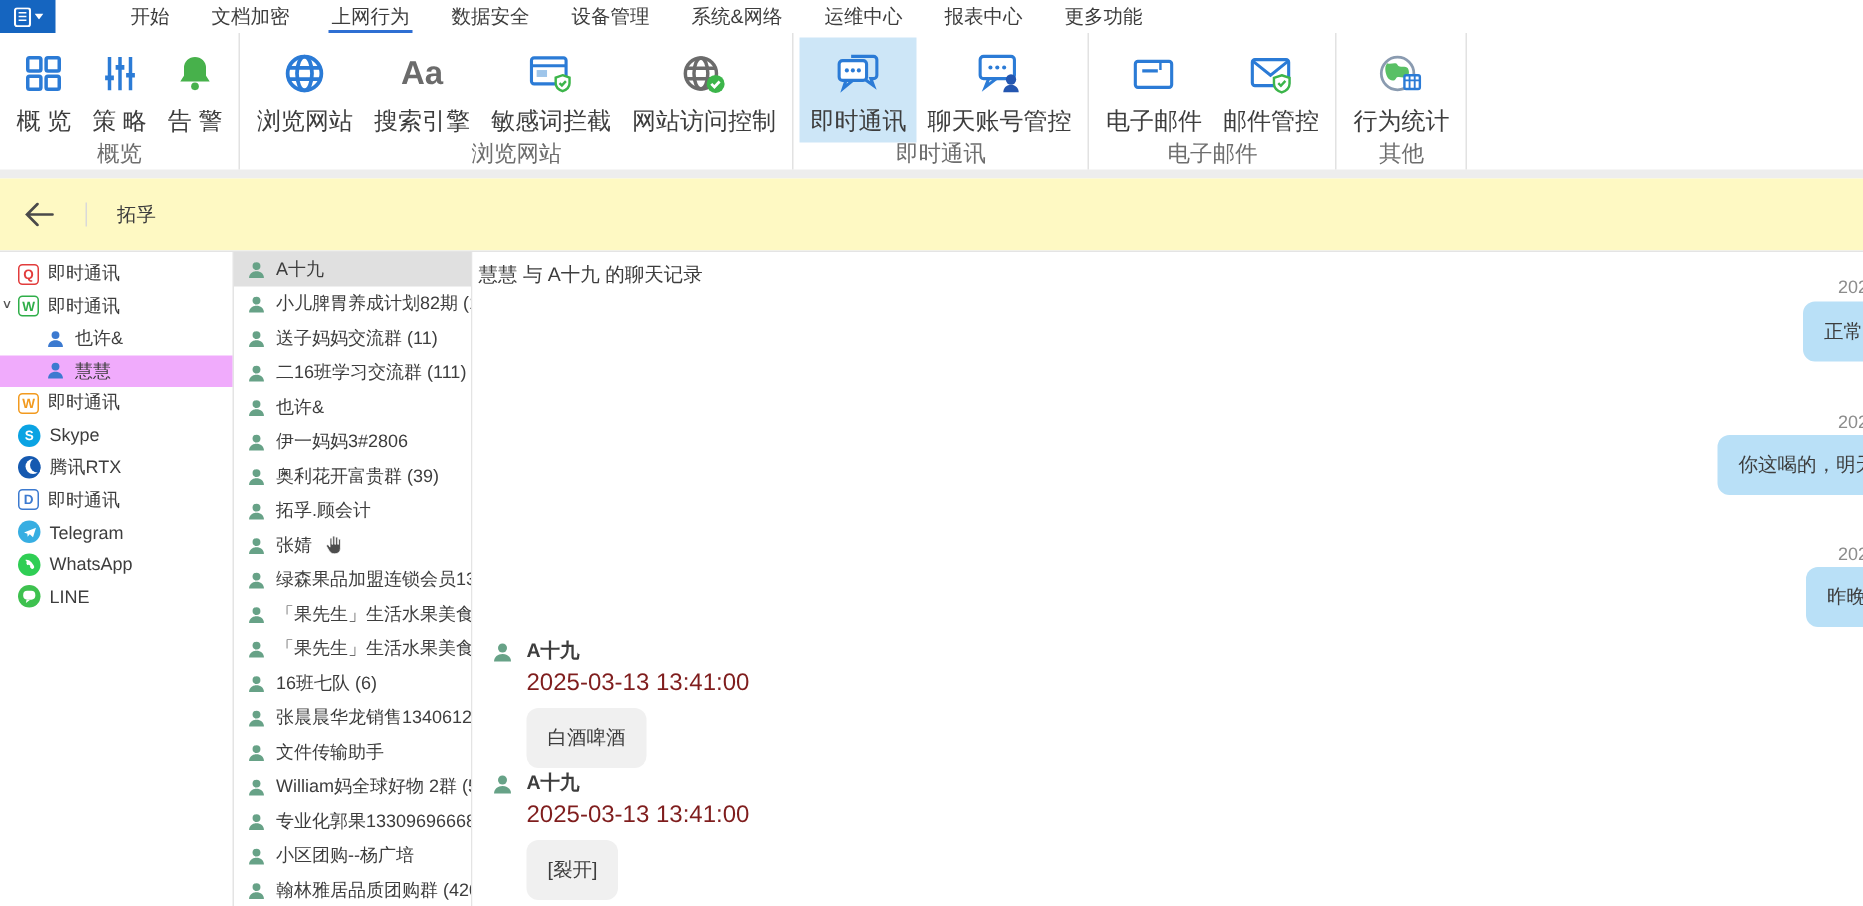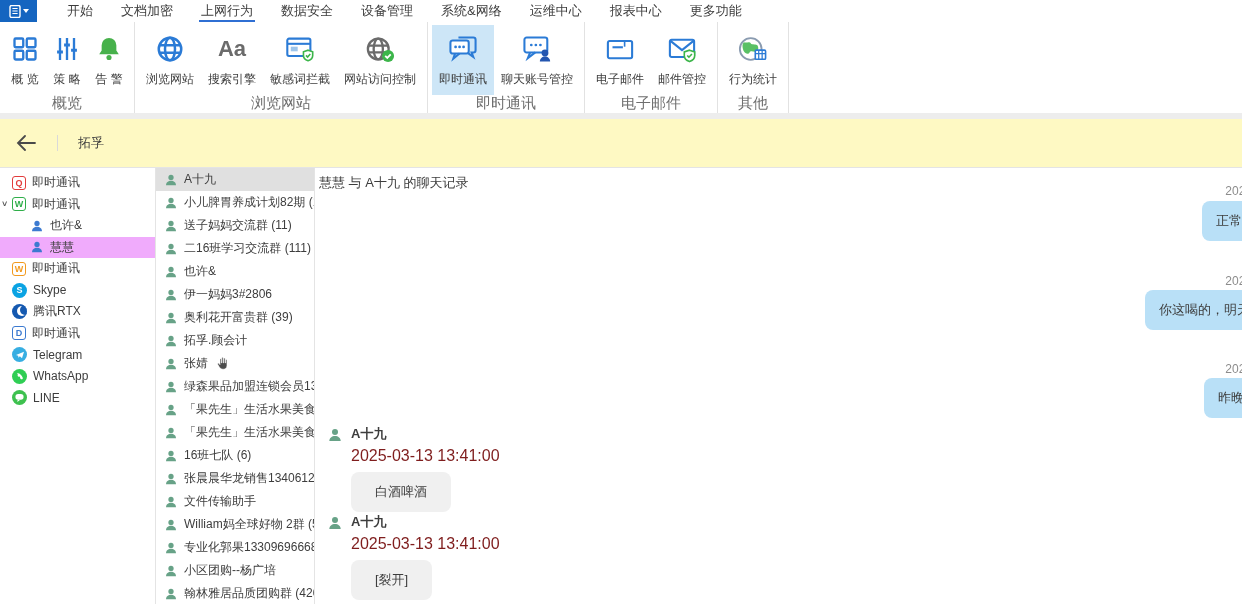--- a/index.html
+++ b/index.html
@@ -1,37 +1,37 @@
 <!DOCTYPE html>
 <html><head>
 <meta charset="utf-8">
 <style>
   html,body{margin:0;padding:0;background:#fff;}
   body{width:1242px;height:604px;overflow:hidden;position:relative;
        font-family:"Liberation Sans","DejaVu Sans",sans-serif;color:#3d3d3d;
        -webkit-font-smoothing:antialiased;}
   
-  .menubar{height:22px;display:flex;align-items:stretch;background:#fff;}
+  .menubar{height:22px;display:flex;align-items:stretch;background:#fff;gap:20px;}
   .appbtn{width:37px;background:#1565c0;color:#fff;display:flex;align-items:center;
           justify-content:center;font-size:12px;gap:2px;cursor:pointer;}
   .appbtn svg{display:block;}
   .tabs{display:flex;align-items:stretch;margin-left:16px;}
   .tab{padding:0 14px;display:flex;align-items:center;font-size:13px;color:#3d3d3d;
        position:relative;cursor:pointer;white-space:nowrap;}
   .tab.active::after{content:"";position:absolute;left:12px;right:12px;bottom:0;
        height:2px;background:#2f6fd3;}
   
   .ribbon{display:flex;align-items:stretch;background:#fff;height:91px;}
   .rgroup{display:flex;flex-direction:column;border-right:1px solid #e2e2e2;}
   .rgroup-items{display:flex;flex:1;align-items:stretch;padding:0 4px;}
   .ritem{display:flex;flex-direction:column;align-items:center;justify-content:flex-start;
          padding:6px 7px 0 7px;margin-top:3px;height:64px;cursor:pointer;}
   .ritem.sel{background:#cde6f7;}
   .ricon{height:36px;display:flex;align-items:center;justify-content:center;}
-  .rlabel{font-size:12px;color:#3d3d3d;white-space:nowrap;margin-top:4px;}
+  .rlabel{font-size:16px;color:#3d3d3d;white-space:nowrap;margin-top:4px;}
   .rgroup-label{font-size:15px;color:#6e6e6e;text-align:center;height:18px;line-height:16px;}
   .ribbon-strip{height:6px;background:#ededed;}
   .aa-glyph{font-size:22px;color:#6b6b6b;font-weight:600;line-height:1;}
   
   .subheader{height:48px;display:flex;align-items:center;background:#fef9c3;}
   .backbtn{width:26px;height:26px;margin-left:13px;display:flex;align-items:center;
            justify-content:center;cursor:pointer;color:#4a4a4a;}
   .hdr-div{width:1px;height:16px;background:#d9d9d9;margin:0 0 0 18px;}
   .hdr-title{font-size:13px;color:#3d3d3d;margin-left:20px;}
   
@@ -73,21 +73,21 @@
   .chat{flex:1;position:relative;overflow:hidden;background:#fff;}
   .chat-hdr{position:absolute;top:6px;left:4px;font-size:13px;color:#3d3d3d;}
   .ts{position:absolute;font-size:12px;color:#8c8c8c;white-space:nowrap;}
   .bub{position:absolute;border-radius:8px;padding:11px 14px;font-size:13px;
        color:#3d3d3d;white-space:nowrap;box-sizing:border-box;}
   .bub.out{background:#b9e0f7;}
   .inmsg{position:absolute;display:flex;gap:8px;}
   .inmsg .col{display:flex;flex-direction:column;align-items:flex-start;}
   .inmsg .name{font-size:13px;color:#3d3d3d;font-weight:700;line-height:16px;}
   .inmsg .its{font-size:16px;color:#7f1d1d;margin-top:5px;}
-  .inmsg .bubin{background:#f0f0f0;border-radius:8px;padding:11px 24px;font-size:13px;
+  .inmsg .bubin{background:#f0f0f0;border-radius:8px;padding:11px 14px;font-size:13px;
         margin-top:7px;white-space:nowrap;}
   .cursor-hand{margin-left:1px;display:flex;}
 </style>
 </head>
 <body>
 
 <div class="menubar">
   <div class="appbtn">
     <svg width="12" height="13" viewBox="0 0 12 13">
         <rect x="1" y="0.5" width="10" height="12" rx="1.5" fill="none" stroke="#fff" stroke-width="1.4"></rect>

